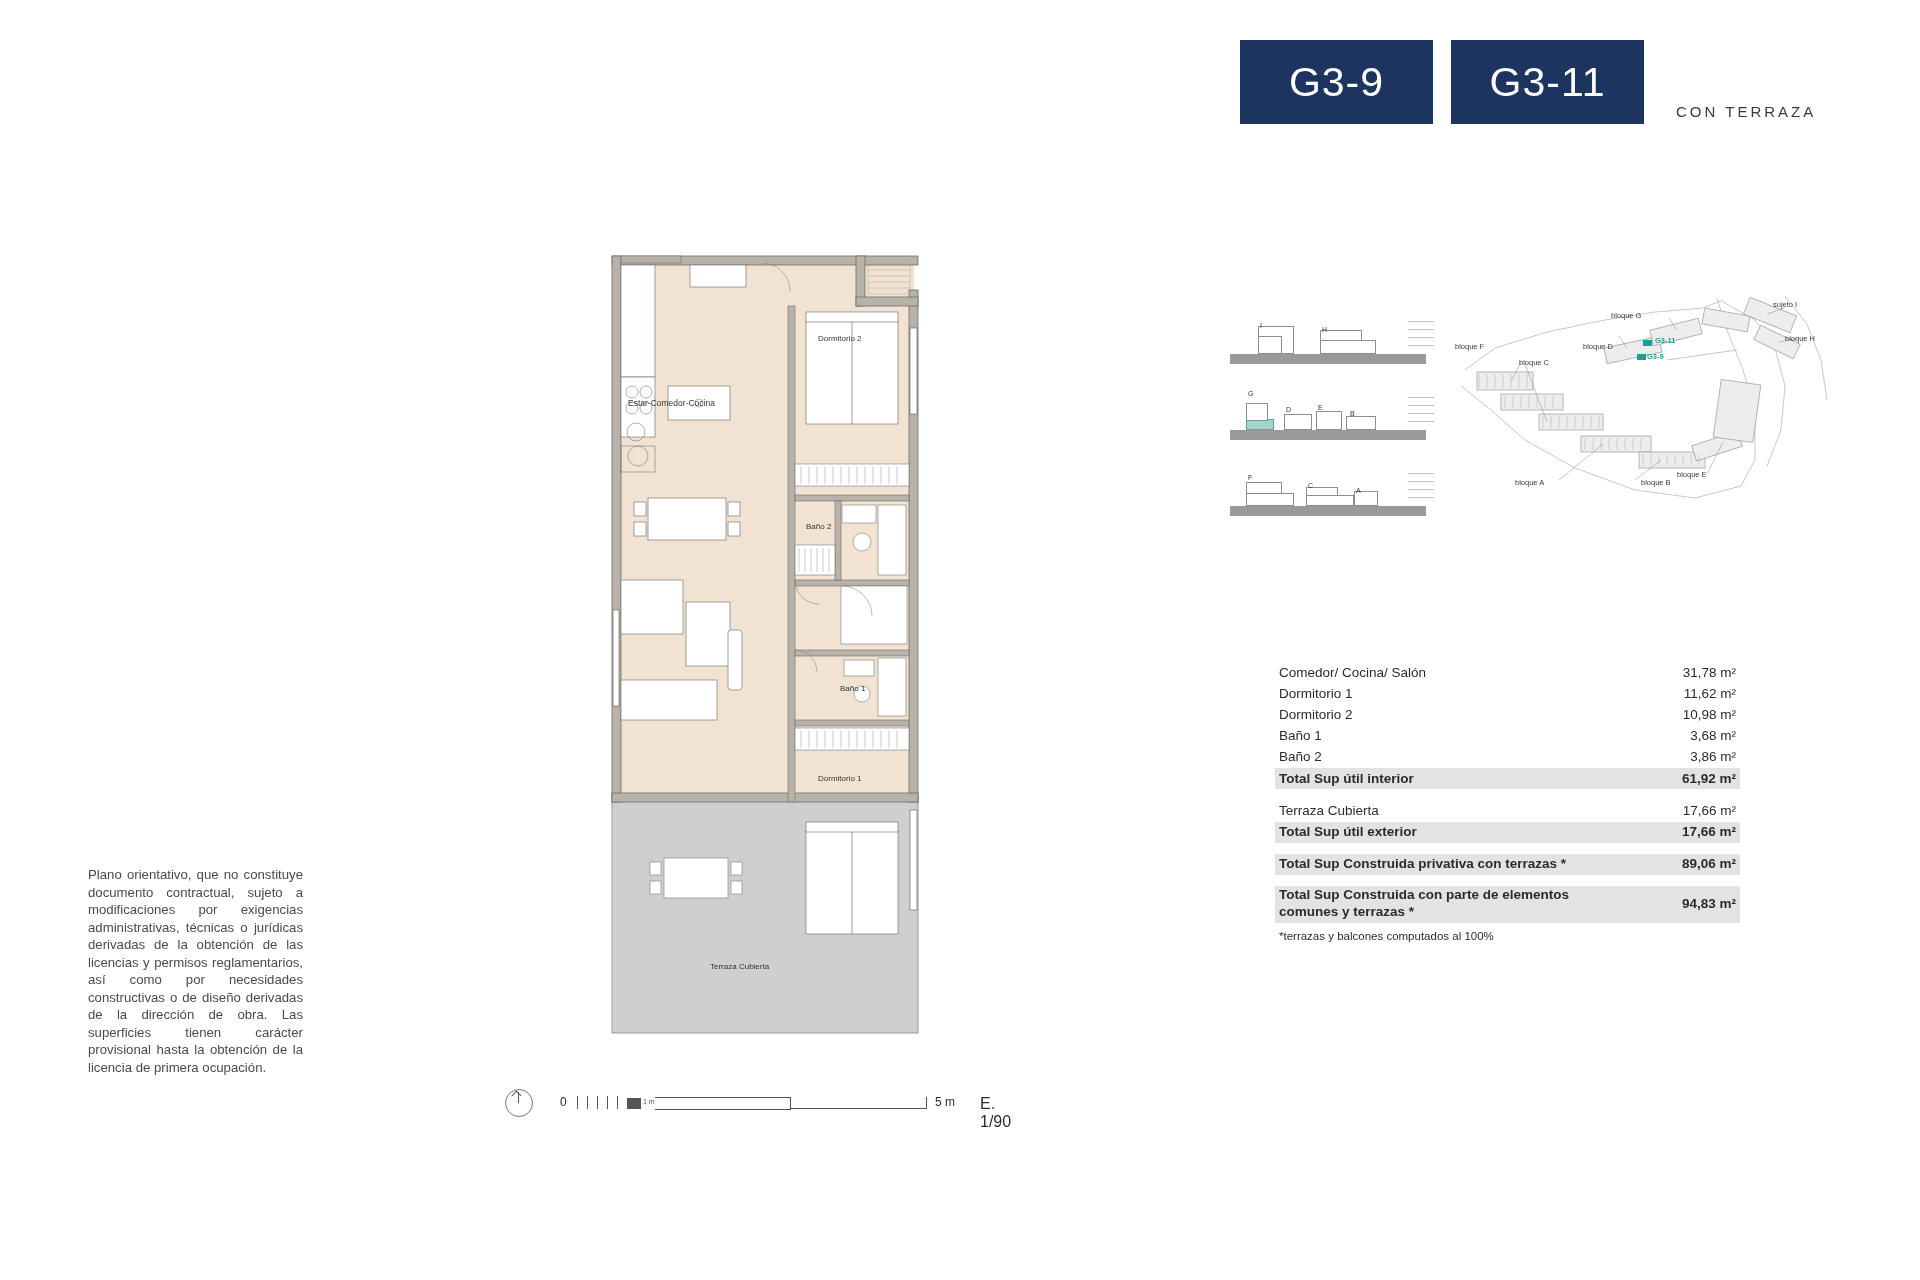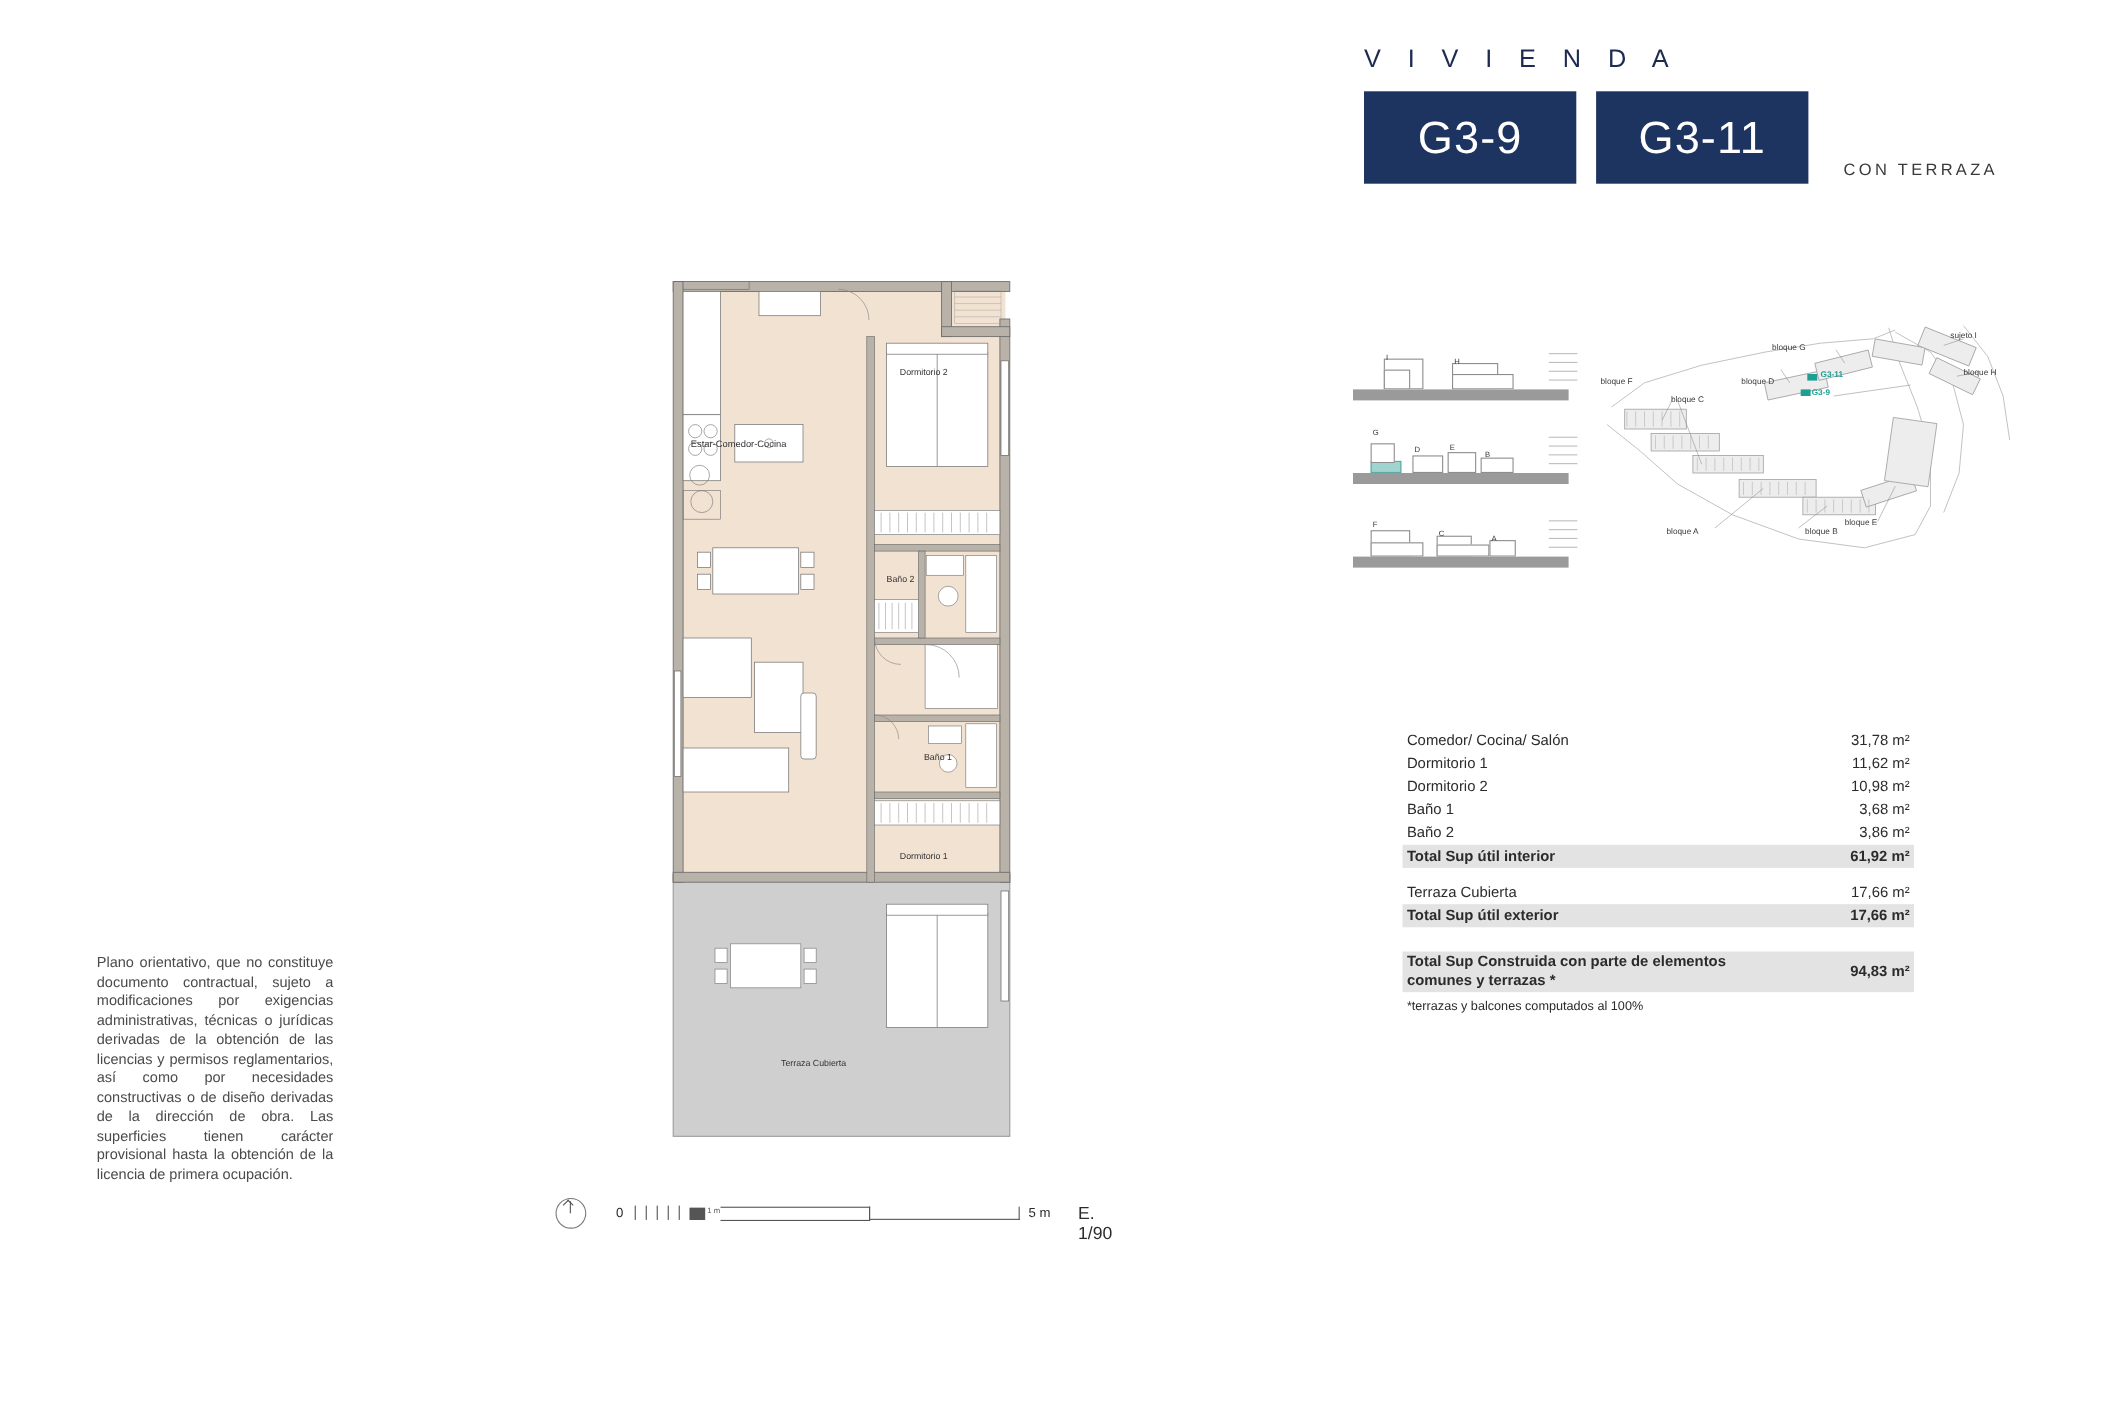--- a/index.html
+++ b/index.html
@@ -83,21 +83,20 @@
   .plan svg{display:block;}
   .rm-lbl{position:absolute;font-size:8px;color:#333;white-space:nowrap;}
   .rm-lbl.big{font-size:8.5px;}
 </style>
 </head>
 <body>
 
 <div class="sheet">
 
   <div class="hdr">
-    <div class="hdr-title">V I V I E N D A</div>
     <div class="badges">
       <div class="badge">G3-9</div>
       <div class="badge">G3-11</div>
       <div class="con-terraza">CON TERRAZA</div>
     </div>
   </div>
 
   <div class="keyplans">
 
     <div class="elev-col">
@@ -248,20 +247,24 @@
       <span class="k">Terraza Cubierta</span>
       <span class="v">17,66 m²</span>
     </div>
     <div class="arow total">
       <span class="k">Total Sup útil exterior</span>
       <span class="v">17,66 m²</span>
     </div>
 
     <div class="gap"></div>
 
+    <div class="arow total">
+      <span class="k">Total Sup Construida privativa con terrazas *</span>
+      <span class="v">89,06 m²</span>
+    </div>
 
     <div class="gap"></div>
 
     <div class="arow total tall">
       <span class="k">Total Sup Construida con parte de elementos comunes y terrazas *</span>
       <span class="v">94,83 m²</span>
     </div>
     <div class="note">*terrazas y balcones computados al 100%</div>
   </div>
 

